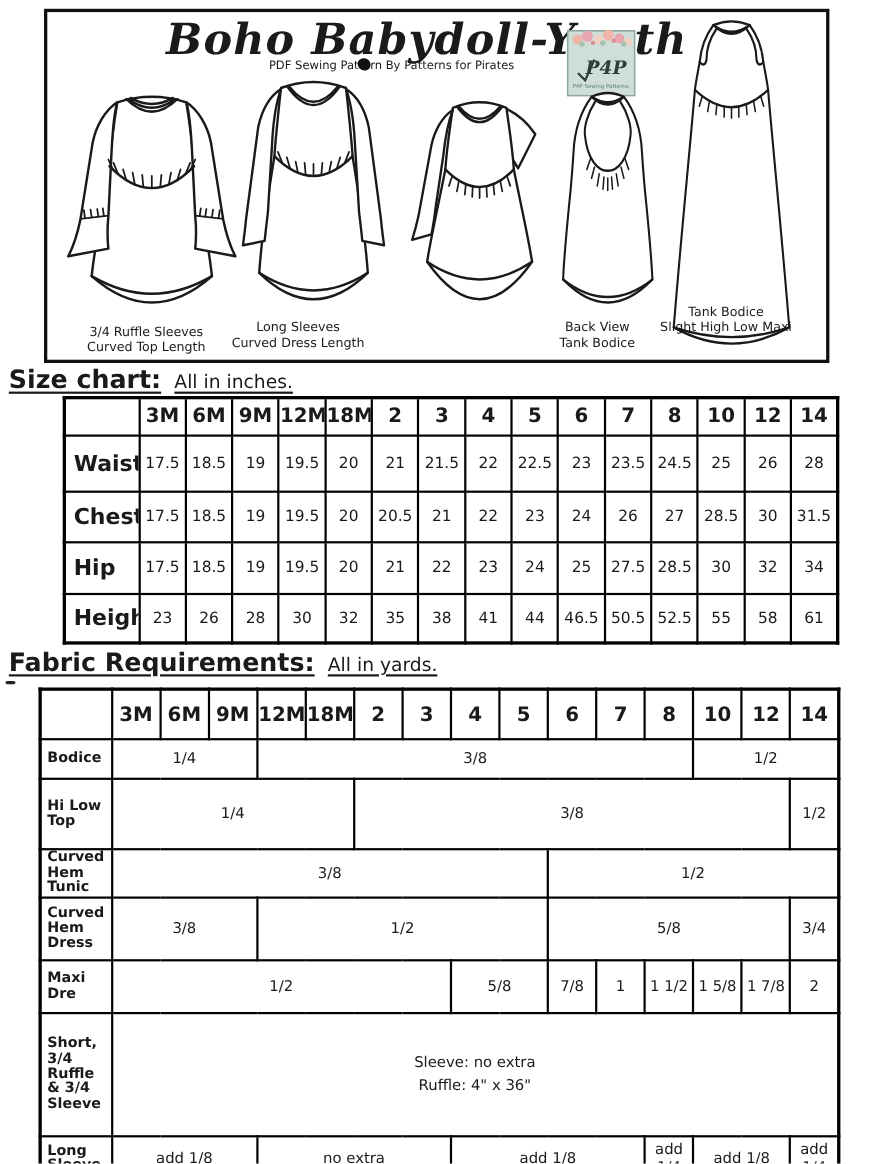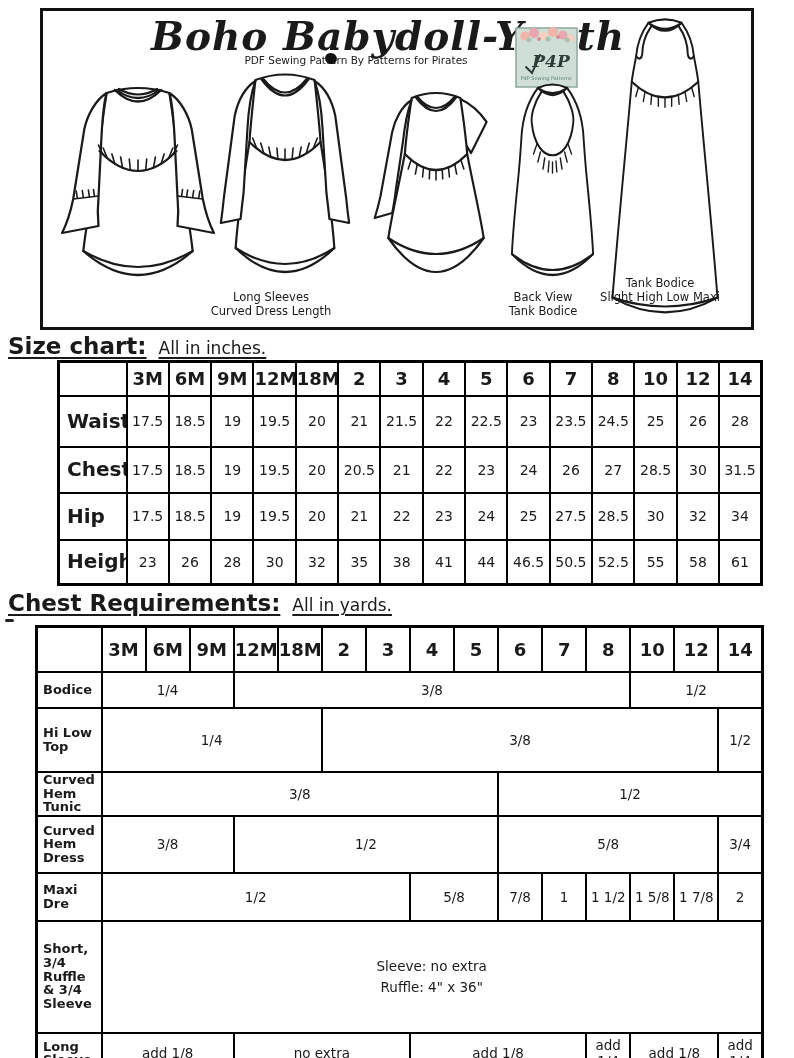--- a/index.html
+++ b/index.html
@@ -139,20 +139,24 @@
       <svg width="140" height="316" viewBox="0 0 160 322" preserveAspectRatio="none">
         <path class="lnw" d="M61,8 C52,19 48,31 47,42 C45,52 43,60 42,68 C36,130 26,220 20,288 Q80,318 140,288 C134,220 124,130 118,68 C117,60 115,52 113,42 C112,31 108,19 99,8 Q80,1 61,8 Z"></path>
         <path class="ln" d="M20,288 Q80,306 140,288"></path>
         <path class="ln" d="M64,12 C57,21 54,31 54,40 M96,12 C103,21 106,31 106,40 M47,42 C50,46 53,45 54,40 M113,42 C110,46 107,45 106,40"></path>
         <path class="ln" d="M42,68 Q80,100 118,68"></path>
         <path class="tick" d="M49.6,74 l-3,9 M57.2,78 l-2,10 M64.8,81 l-1,10 M72.4,83 l0,10 M80,84 l0,10 M87.6,83 l0,10 M95.2,81 l1,10 M102.8,78 l2,10 M110.4,74 l3,9"></path>
         <path class="ln" d="M61,8 Q80,24 99,8 M63,9 Q80,19 97,9"></path>
       </svg>
     </div>
 
+    <div class="glabel" style="left:10px;top:284px;width:160px;">
+      <div>3/4 Ruffle Sleeves</div>
+      <div>Curved Top Length</div>
+    </div>
     <div class="glabel" style="left:148px;top:280px;width:160px;">
       <div>Long Sleeves</div>
       <div>Curved Dress Length</div>
     </div>
     <div class="glabel" style="left:450px;top:280px;width:100px;">
       <div>Back View</div>
       <div>Tank Bodice</div>
     </div>
     <div class="glabel" style="left:537px;top:266px;width:160px;">
       <div>Tank Bodice</div>
@@ -272,21 +276,21 @@
           <td colspan="1">50.5</td>
           <td colspan="1">52.5</td>
           <td colspan="1">55</td>
           <td colspan="1">58</td>
           <td colspan="1">61</td>
         </tr>
       </tbody>
   </table>
 
   <div class="sec-head" style="top:590px;">
-    <span>Chest Requirements:</span><span class="sec-note">All in yards.</span>
+    <span>Fabric Requirements:</span><span class="sec-note">All in yards.</span>
   </div>
   <div id="stray-mark"></div>
   <table id="fabric-table">
       <colgroup>
         <col style="width: 65px;">
         <col style="width: 44.07px;">
         <col style="width: 44.07px;">
         <col style="width: 44.07px;">
         <col style="width: 44.07px;">
         <col style="width: 44.07px;">

